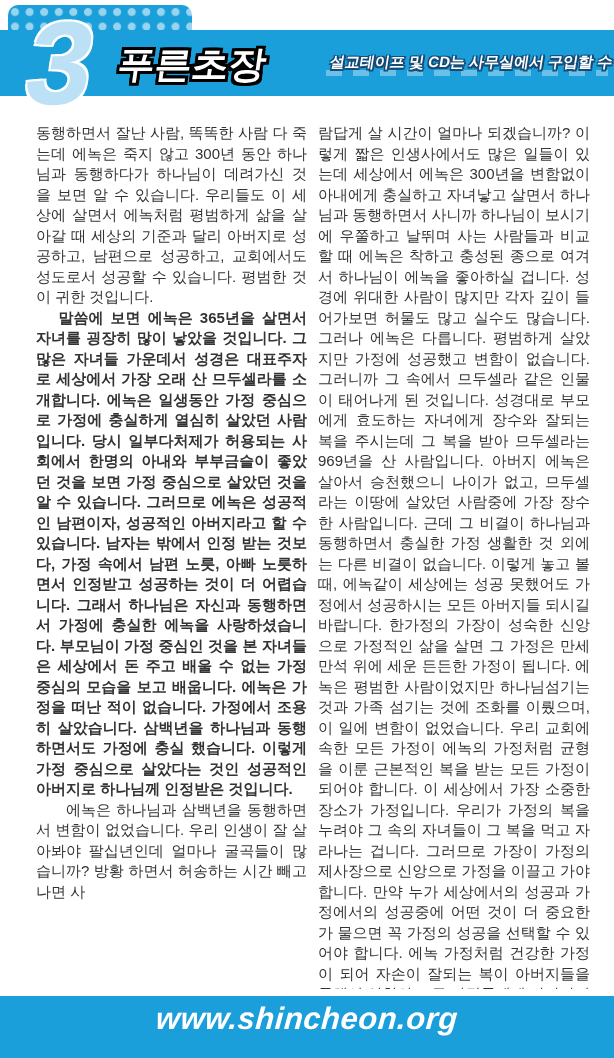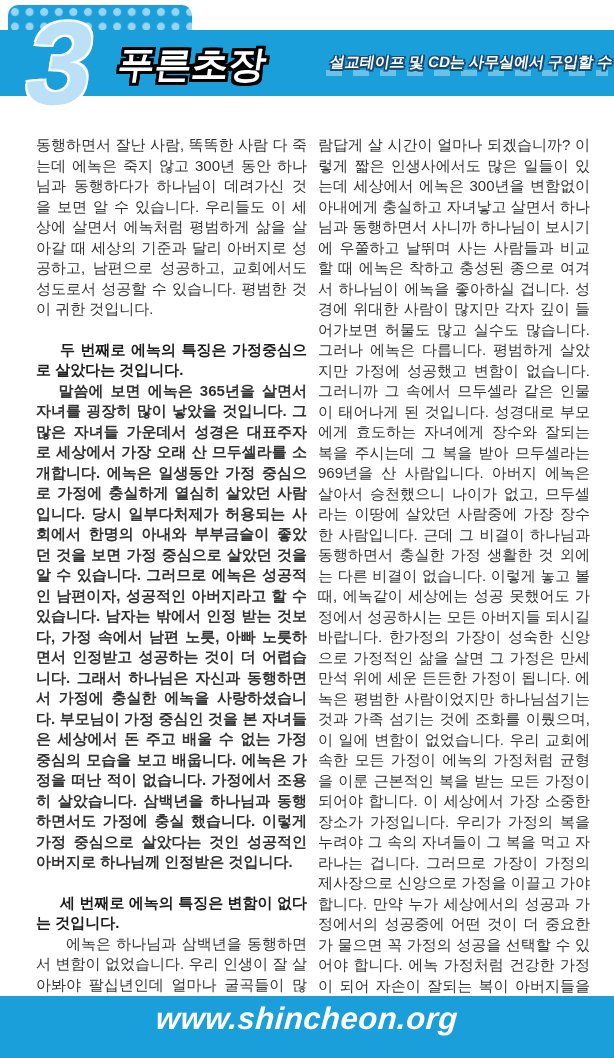--- a/index.html
+++ b/index.html
@@ -64,21 +64,20 @@
   }
 
   
   .col{
     position:absolute;top:123px;
     font-size:15px;line-height:20.5px;
     color:#333333;
     text-align:justify;
     word-break:break-all;
     overflow:hidden;
-    margin-top:12px;
   }
   .col-left{left:36px;width:271px;height:866px;}
   .col-right{left:318px;width:272px;height:866px;}
   .col p{margin:0;}
   .col p.indent1{text-indent:1.5em;font-weight:bold;}
   .col p.indent2{text-indent:2em;}
   .col h2{
     margin:20px 0 0 0;
     font-size:15px;line-height:20.5px;font-weight:bold;color:#1d1d1d;
     text-indent:1.6em;text-align:justify;word-break:break-all;
@@ -107,23 +106,21 @@
   <div class="dot-panel"></div>
   <div class="banner">
     <div class="banner-dashes"></div>
   </div>
   <div class="numeral">3</div>
   <div class="page-title">푸른초장</div>
   <div class="banner-note">설교테이프 및 CD는 사무실에서 구입할 수 있습니다.</div>
 
   <div class="col col-left">
     <p>동행하면서 잘난 사람, 똑똑한 사람 다 죽는데 에녹은 죽지 않고 300년 동안 하나님과 동행하다가 하나님이 데려가신 것을 보면 알 수 있습니다. 우리들도 이 세상에 살면서 에녹처럼 평범하게 삶을 살아갈 때 세상의 기준과 달리 아버지로 성공하고, 남편으로 성공하고, 교회에서도 성도로서 성공할 수 있습니다. 평범한 것이 귀한 것입니다.</p>
-    <h2>두 번째로 에녹의 특징은 가정중심으로 살았다는 것입니다.</h2>
     <p class="indent1">말씀에 보면 에녹은 365년을 살면서 자녀를 굉장히 많이 낳았을 것입니다. 그 많은 자녀들 가운데서 성경은 대표주자로 세상에서 가장 오래 산 므두셀라를 소개합니다. 에녹은 일생동안 가정 중심으로 가정에 충실하게 열심히 살았던 사람입니다. 당시 일부다처제가 허용되는 사회에서 한명의 아내와 부부금슬이 좋았던 것을 보면 가정 중심으로 살았던 것을 알 수 있습니다. 그러므로 에녹은 성공적인 남편이자, 성공적인 아버지라고 할 수 있습니다. 남자는 밖에서 인정 받는 것보다, 가정 속에서 남편 노릇, 아빠 노릇하면서 인정받고 성공하는 것이 더 어렵습니다. 그래서 하나님은 자신과 동행하면서 가정에 충실한 에녹을 사랑하셨습니다. 부모님이 가정 중심인 것을 본 자녀들은 세상에서 돈 주고 배울 수 없는 가정 중심의 모습을 보고 배웁니다. 에녹은 가정을 떠난 적이 없습니다. 가정에서 조용히 살았습니다. 삼백년을 하나님과 동행하면서도 가정에 충실 했습니다. 이렇게 가정 중심으로 살았다는 것인 성공적인 아버지로 하나님께 인정받은 것입니다.</p>
-    <h2>세 번째로 에녹의 특징은 변함이 없다는 것입니다.</h2>
     <p class="indent2">에녹은 하나님과 삼백년을 동행하면서 변함이 없었습니다. 우리 인생이 잘 살아봐야 팔십년인데 얼마나 굴곡들이 많습니까? 방황 하면서 허송하는 시간 빼고 나면 사</p>
   </div>
 
   <div class="col col-right">
     <p>람답게 살 시간이 얼마나 되겠습니까? 이렇게 짧은 인생사에서도 많은 일들이 있는데 세상에서 에녹은 300년을 변함없이 아내에게 충실하고 자녀낳고 살면서 하나님과 동행하면서 사니까 하나님이 보시기에 우쭐하고 날뛰며 사는 사람들과 비교할 때 에녹은 착하고 충성된 종으로 여겨서 하나님이 에녹을 좋아하실 겁니다. 성경에 위대한 사람이 많지만 각자 깊이 들어가보면 허물도 많고 실수도 많습니다. 그러나 에녹은 다릅니다. 평범하게 살았지만 가정에 성공했고 변함이 없습니다. 그러니까 그 속에서 므두셀라 같은 인물이 태어나게 된 것입니다. 성경대로 부모에게 효도하는 자녀에게 장수와 잘되는 복을 주시는데 그 복을 받아 므두셀라는 969년을 산 사람입니다. 아버지 에녹은 살아서 승천했으니 나이가 없고, 므두셀라는 이땅에 살았던 사람중에 가장 장수한 사람입니다. 근데 그 비결이 하나님과 동행하면서 충실한 가정 생활한 것 외에는 다른 비결이 없습니다. 이렇게 놓고 볼 때, 에녹같이 세상에는 성공 못했어도 가정에서 성공하시는 모든 아버지들 되시길 바랍니다. 한가정의 가장이 성숙한 신앙으로 가정적인 삶을 살면 그 가정은 만세 만석 위에 세운 든든한 가정이 됩니다. 에녹은 평범한 사람이었지만 하나님섬기는 것과 가족 섬기는 것에 조화를 이뤘으며, 이 일에 변함이 없었습니다. 우리 교회에 속한 모든 가정이 에녹의 가정처럼 균형을 이룬 근본적인 복을 받는 모든 가정이 되어야 합니다. 이 세상에서 가장 소중한 장소가 가정입니다. 우리가 가정의 복을 누려야 그 속의 자녀들이 그 복을 먹고 자라나는 겁니다. 그러므로 가장이 가정의 제사장으로 신앙으로 가정을 이끌고 가야 합니다. 만약 누가 세상에서의 성공과 가정에서의 성공중에 어떤 것이 더 중요한 가 물으면 꼭 가정의 성공을 선택할 수 있어야 합니다. 에녹 가정처럼 건강한 가정이 되어 자손이 잘되는 복이 아버지들을 통해서 신천의 모든 가정들에게 나타나기를 주의이름으로 축원합니다.</p>
   </div>
 
   <div class="footer">
     <span class="site">www.shincheon.org</span>
   </div>

